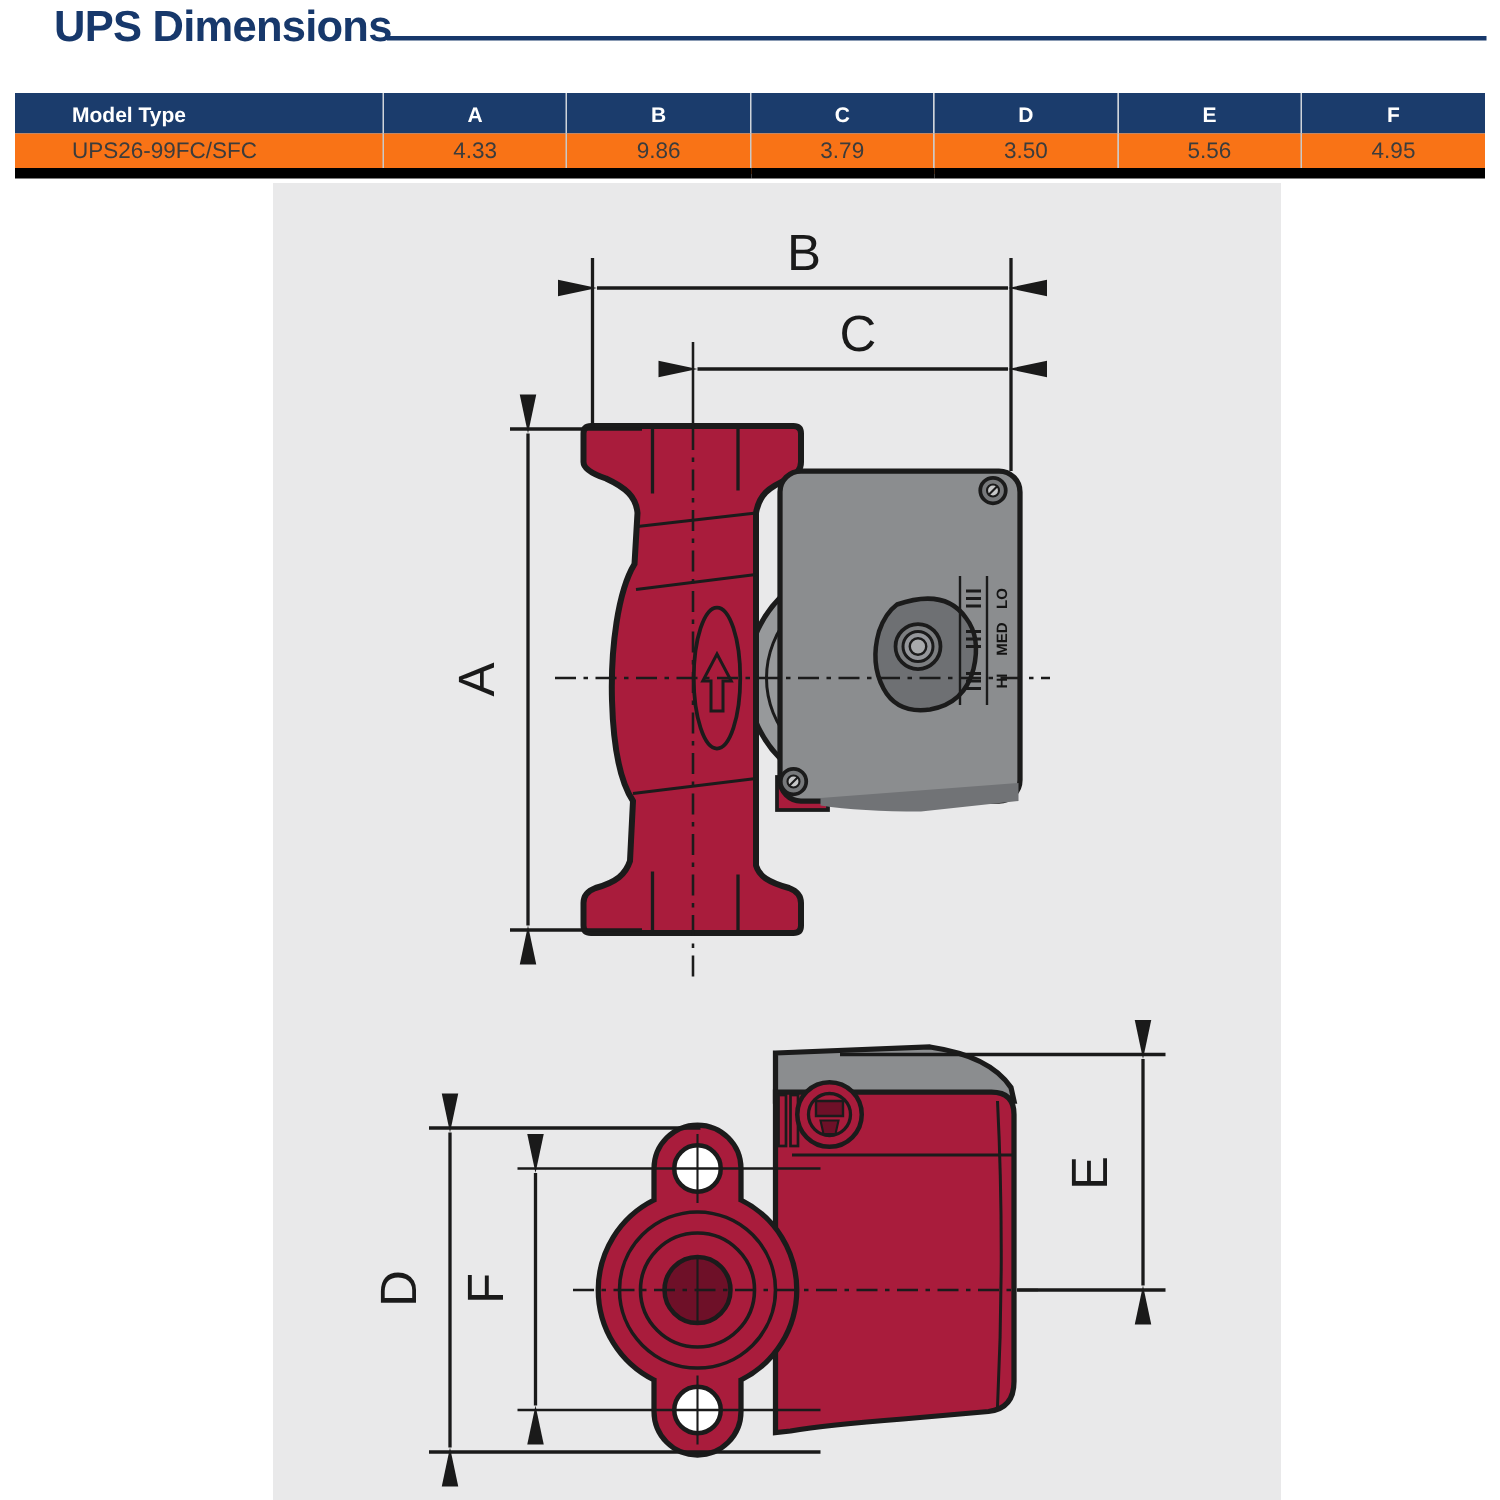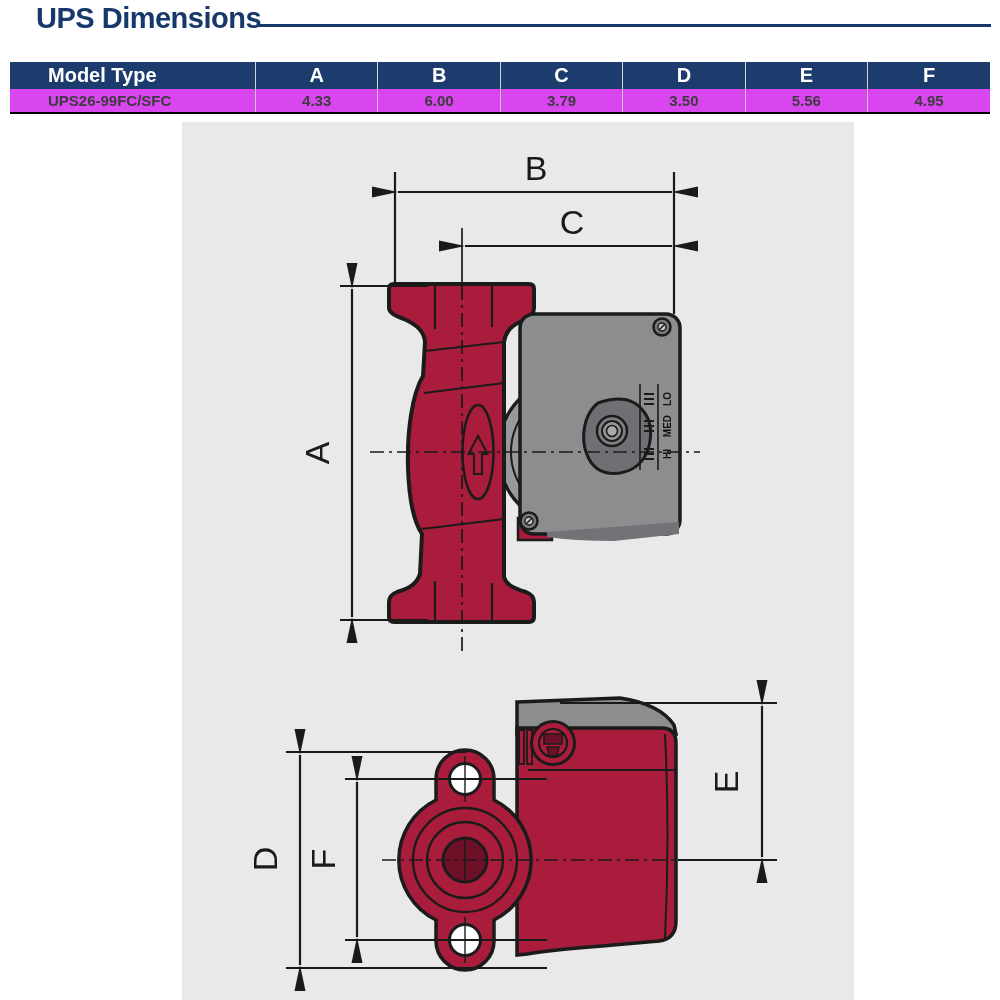--- a/index.html
+++ b/index.html
@@ -4,23 +4,23 @@
 <style>
   html,body{margin:0;padding:0;background:#ffffff;}
   body{width:1000px;height:1000px;position:relative;font-family:"Liberation Sans",sans-serif;overflow:hidden;}
 
   
   .title{position:absolute;left:12px;top:2px;font-size:29px;font-weight:bold;color:#17386B;letter-spacing:-0.5px;margin-left:24px;}
   .title-rule{position:absolute;left:258px;top:24px;width:733px;height:3px;background:#17386B;}
 
   
   .dims-table{position:absolute;left:10px;top:62px;width:980px;border-collapse:collapse;table-layout:fixed;}
-  .dims-table th{background:#1B3C6C;color:#ffffff;font-size:20px;font-weight:bold;height:27px;padding:0;border-left:1px solid #cfd4da;margin-left:21px;}
+  .dims-table th{background:#1B3C6C;color:#ffffff;font-size:14px;font-weight:bold;height:27px;padding:0;border-left:1px solid #cfd4da;margin-left:21px;}
   .dims-table th:first-child{text-align:left;padding-left:38px;border-left:none;width:207px;}
-  .dims-table td{background:#d946ef;color:#3c3c3c;font-size:15px;text-align:center;height:23px;padding:0;border-left:1px solid #c9c9c9;border-bottom:2px solid #000000;font-weight:bold;}
+  .dims-table td{background:#f97316;color:#3c3c3c;font-size:15px;text-align:center;height:23px;padding:0;border-left:1px solid #c9c9c9;border-bottom:7px solid #000000;}
   .dims-table td:first-child{text-align:left;padding-left:38px;border-left:none;}
 
   
   .panel{position:absolute;left:182px;top:122px;width:672px;height:878px;background:#E9E9EA;}
   svg text{font-family:"Liberation Sans",sans-serif;}
   .dimlbl{font-size:34px;fill:#1a1a1a;}
   .speedlbl{font-size:10px;font-weight:bold;fill:#141414;}
 </style>
 </head>
 <body>
@@ -37,21 +37,21 @@
       <th>C</th>
       <th>D</th>
       <th>E</th>
       <th>F</th>
     </tr>
   </thead>
   <tbody>
     <tr>
       <td>UPS26-99FC/SFC</td>
       <td>4.33</td>
-      <td>6.00</td>
+      <td>9.86</td>
       <td>3.79</td>
       <td>3.50</td>
       <td>5.56</td>
       <td>4.95</td>
     </tr>
   </tbody>
 </table>
 
 <div class="panel">
 <svg width="672" height="878" viewBox="0 0 672 878">

